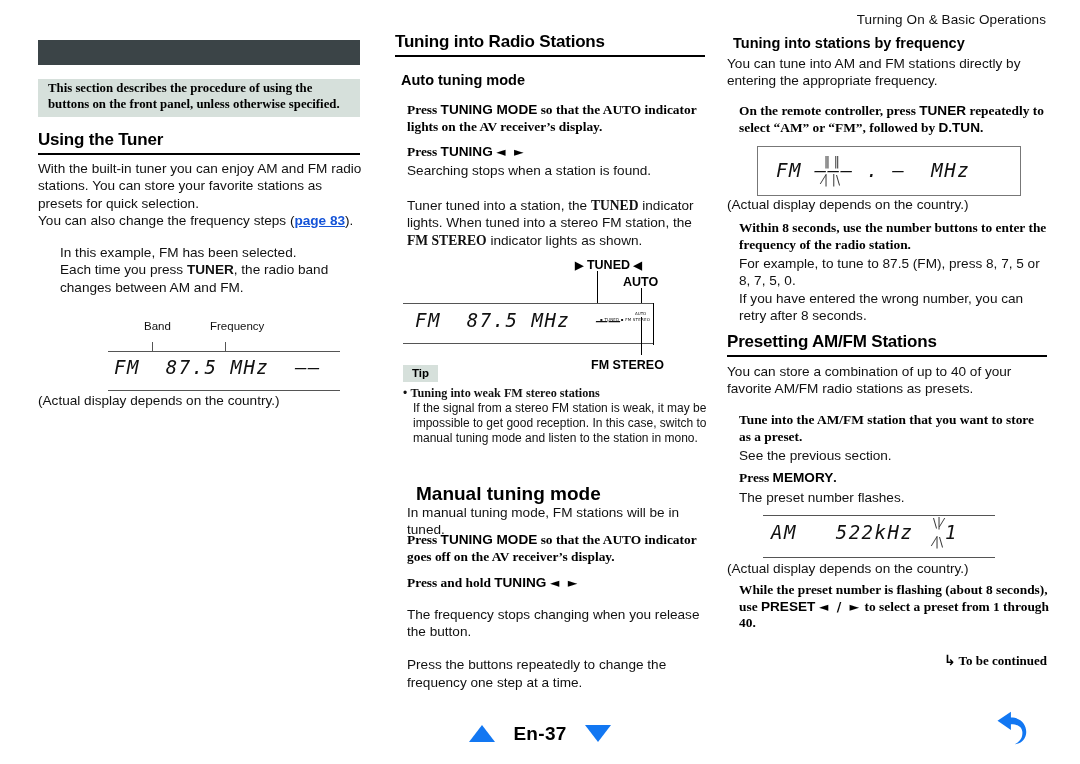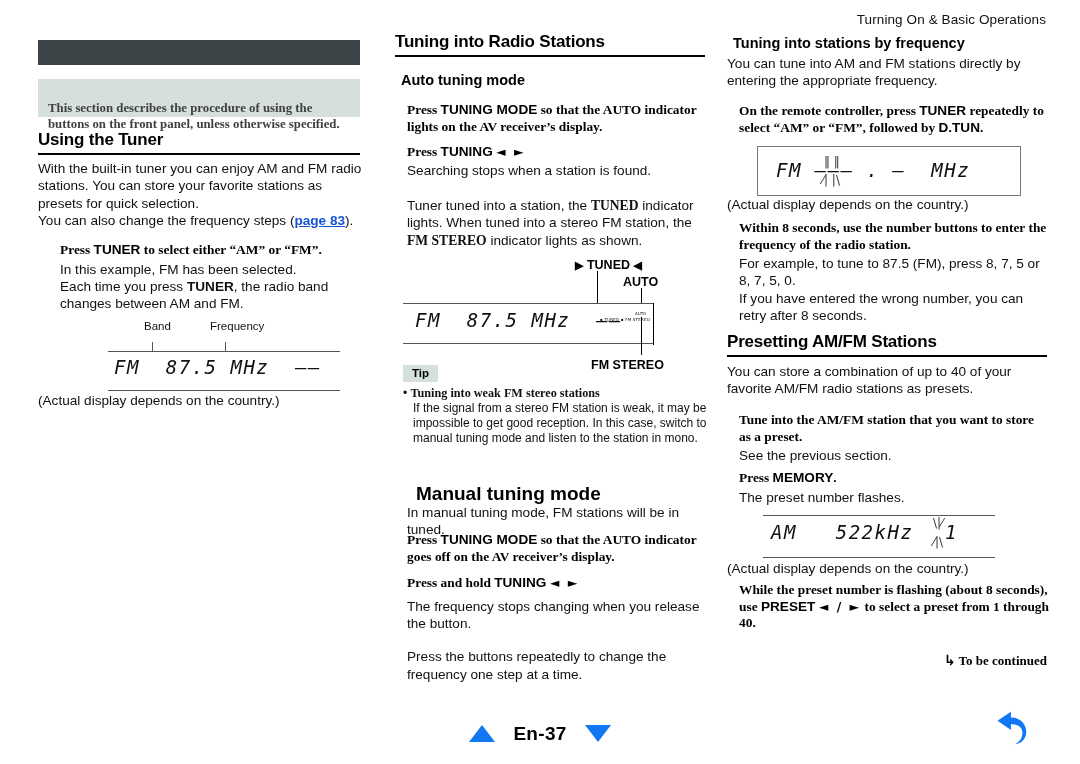--- a/index.html
+++ b/index.html
@@ -58,26 +58,26 @@
     position: absolute;
     left: 38px;
     top: 79px;
     width: 322px;
     height: 38px;
     background: #d6e0db;
     box-sizing: border-box;
   }
   .note-box p {
     margin: 0;
-    padding: 22px 10px 0 10px;
+    padding: 2px 10px 0 10px;
     font-family: "Liberation Serif", serif;
     font-weight: bold;
     font-size: 12.8px;
     line-height: 15.5px;
-    color: #404040;
+    color: #000000;
   }
 
   h2.sec-head {
     margin: 0;
     font-family: "Liberation Sans", sans-serif;
     font-weight: bold;
     font-size: 17px;
     color: #000;
     letter-spacing: -.2px;
   }
@@ -227,23 +227,20 @@
   </div>
 
   <div style="position:absolute; top:160px; left:0; width:330px;">
     <p class="body-t">With the built-in tuner you can enjoy AM and FM radio stations. You can store your favorite stations as presets for quick selection.</p>
     <p class="body-t" style="margin-top:0;">
       <span>You can also change the frequency steps (</span><a class="link-blue" href="#">page 83</a><span>).</span>
     </p>
   </div>
 
   <div style="position:absolute; top:242px; left:22px; width:310px;">
-    <p class="step-head">
-      <span>Press </span><span class="bold-sans">TUNER</span><span> to select either “AM” or “FM”.</span>
-    </p>
     <p class="body-t" style="margin-top:2px;">In this example, FM has been selected.</p>
     <p class="body-t" style="margin-top:0;">
       <span>Each time you press </span><b>TUNER</b><span>, the radio band changes between AM and FM.</span>
     </p>
   </div>
 
   <div style="position:absolute; top:320px; left:62px; width:260px;">
     <div style="position:relative; height:22px;">
       <span class="tiny-lbl" style="position:absolute; left:44px; top:0;">Band</span>
       <span class="tiny-lbl" style="position:absolute; left:110px; top:0;text-align:right;">Frequency</span>
@@ -336,21 +333,21 @@
   <div style="position:absolute; top:532px; left:12px; width:300px;">
     <p class="step-head">
       <span>Press </span><span class="bold-sans">TUNING MODE</span><span> so that the AUTO indicator goes off on the AV receiver’s display.</span>
     </p>
   </div>
 
   <div style="position:absolute; top:575px; left:12px; width:302px;">
     <p class="step-head">
       <span>Press and hold </span><span class="bold-sans">TUNING</span>&nbsp;<span class="arrow-glyph">◄ ►</span>
     </p>
-    <p class="body-t" style="margin-top:6px;">The frequency stops changing when you release the button.</p>
+    <p class="body-t" style="margin-top:14px;">The frequency stops changing when you release the button.</p>
     <p class="body-t" style="margin-top:16px;">Press the buttons repeatedly to change the frequency one step at a time.</p>
   </div>
 </div>
 
 <div class="col col-right">
 
   <h3 class="sans-b" style="position:absolute; top:35px; left:6px; font-size:14.5px; margin:0;">Tuning into stations by frequency</h3>
 
   <p class="body-t" style="position:absolute; top:55px; left:0; width:322px;">You can tune into AM and FM stations directly by entering the appropriate frequency.</p>
 

